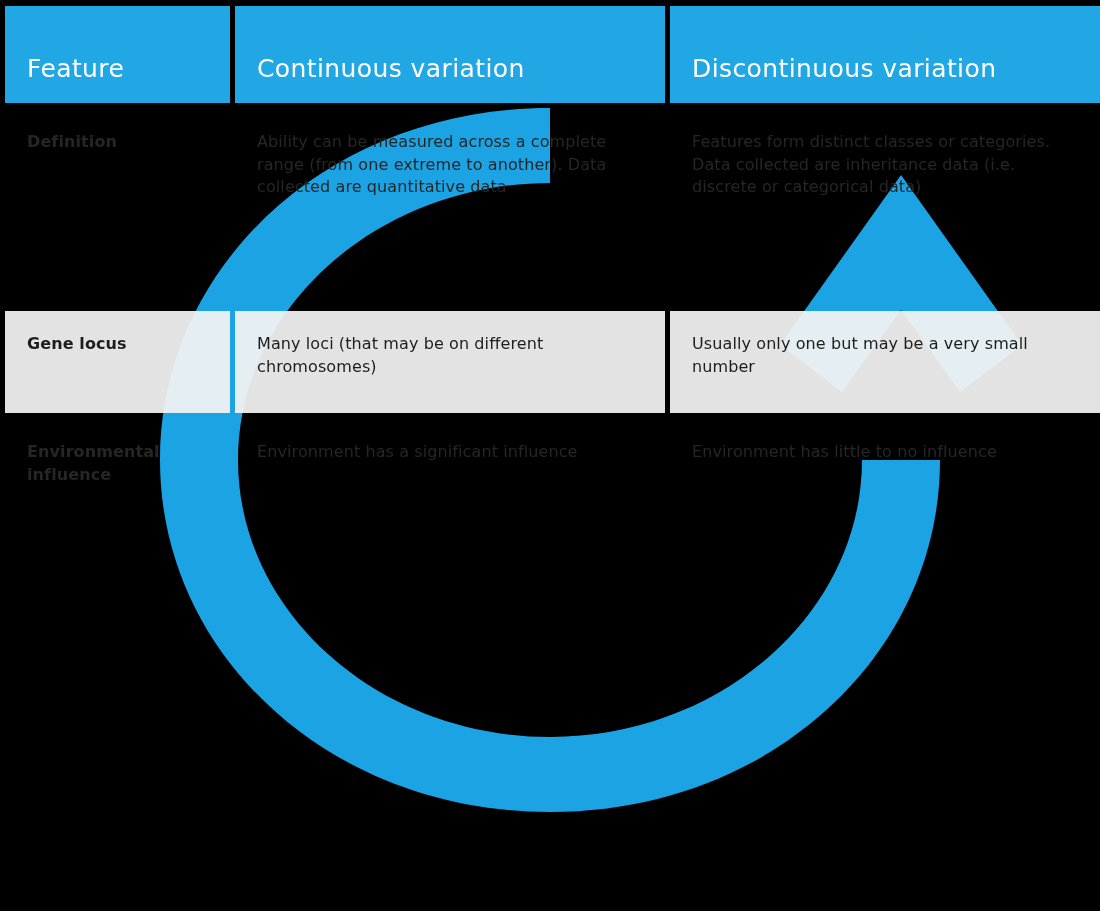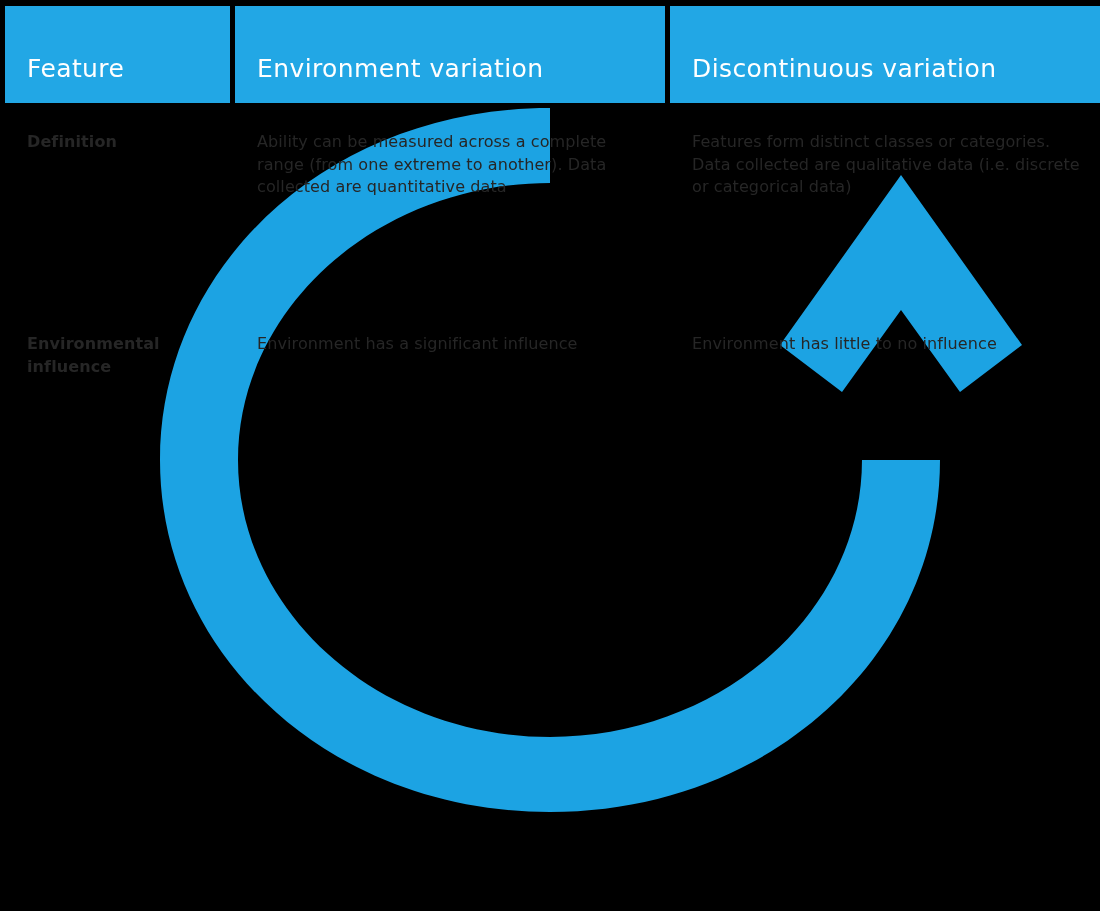--- a/index.html
+++ b/index.html
@@ -134,40 +134,51 @@
   <div id="table-wrap">
     <table class="comparison">
       <colgroup>
         <col class="c-feature">
           <col class="c-cont">
           <col class="c-discont">
       </colgroup>
       <thead>
         <tr>
           <th class="hdr">Feature</th>
-          <th class="hdr">Environment variation</th>
+          <th class="hdr">Continuous variation</th>
           <th class="hdr">Discontinuous variation</th>
         </tr>
       </thead>
       <tbody>
 
         <tr class="dark-row r-definition">
           <td class="dark feature">
             <div class="cell-inner">Definition</div>
           </td>
           <td class="dark">
             <div class="cell-inner">Ability can be measured across a complete range (from one extreme to another).
 Data collected are quantitative data</div>
           </td>
           <td class="dark">
-            <div class="cell-inner">Features form distinct classes or categories. Data collected are qualitative data
+            <div class="cell-inner">Features form distinct classes or categories. Data collected are inheritance data
 (i.e. discrete or categorical data)</div>
           </td>
         </tr>
 
+        <tr class="light-row r-genelocus">
+          <td class="light feature">
+            <div class="cell-inner">Gene locus</div>
+          </td>
+          <td class="light">
+            <div class="cell-inner">Many loci (that may be on different chromosomes)</div>
+          </td>
+          <td class="light">
+            <div class="cell-inner">Usually only one but may be a very small number</div>
+          </td>
+        </tr>
 
 
 
         <tr class="dark-row r-environment">
           <td class="dark feature">
             <div class="cell-inner">Environmental influence</div>
           </td>
           <td class="dark">
             <div class="cell-inner">Environment has a significant influence</div>
           </td>

